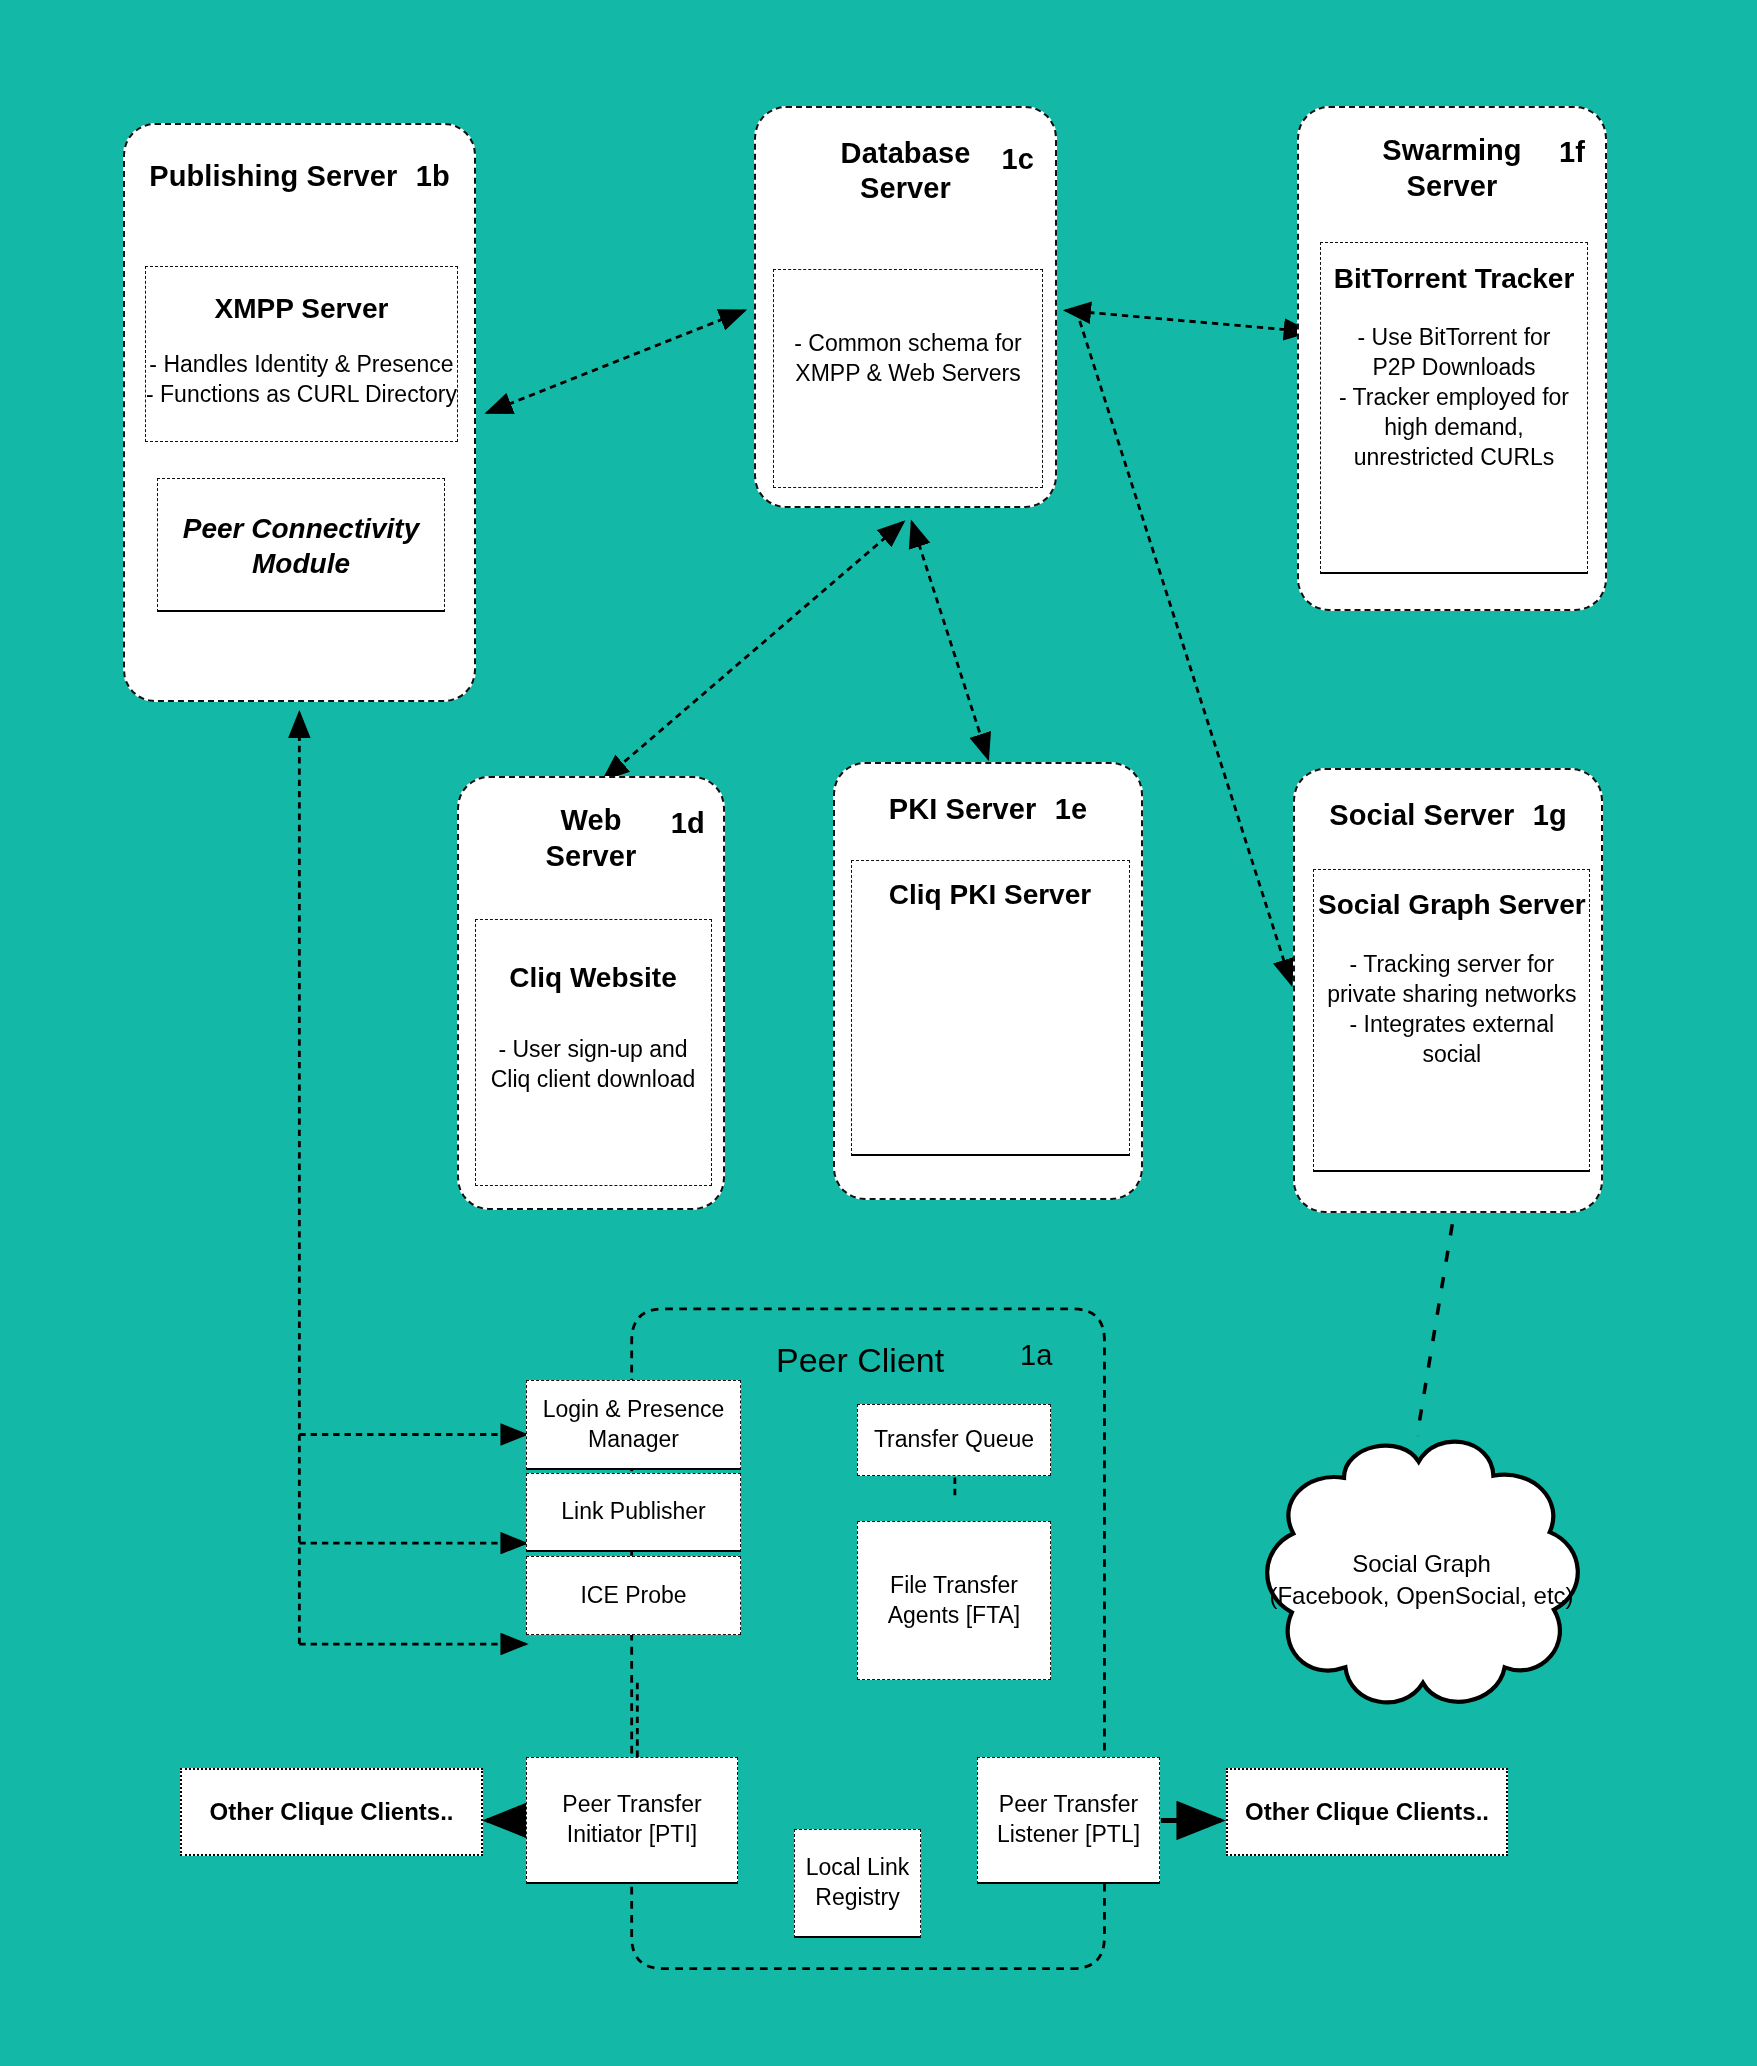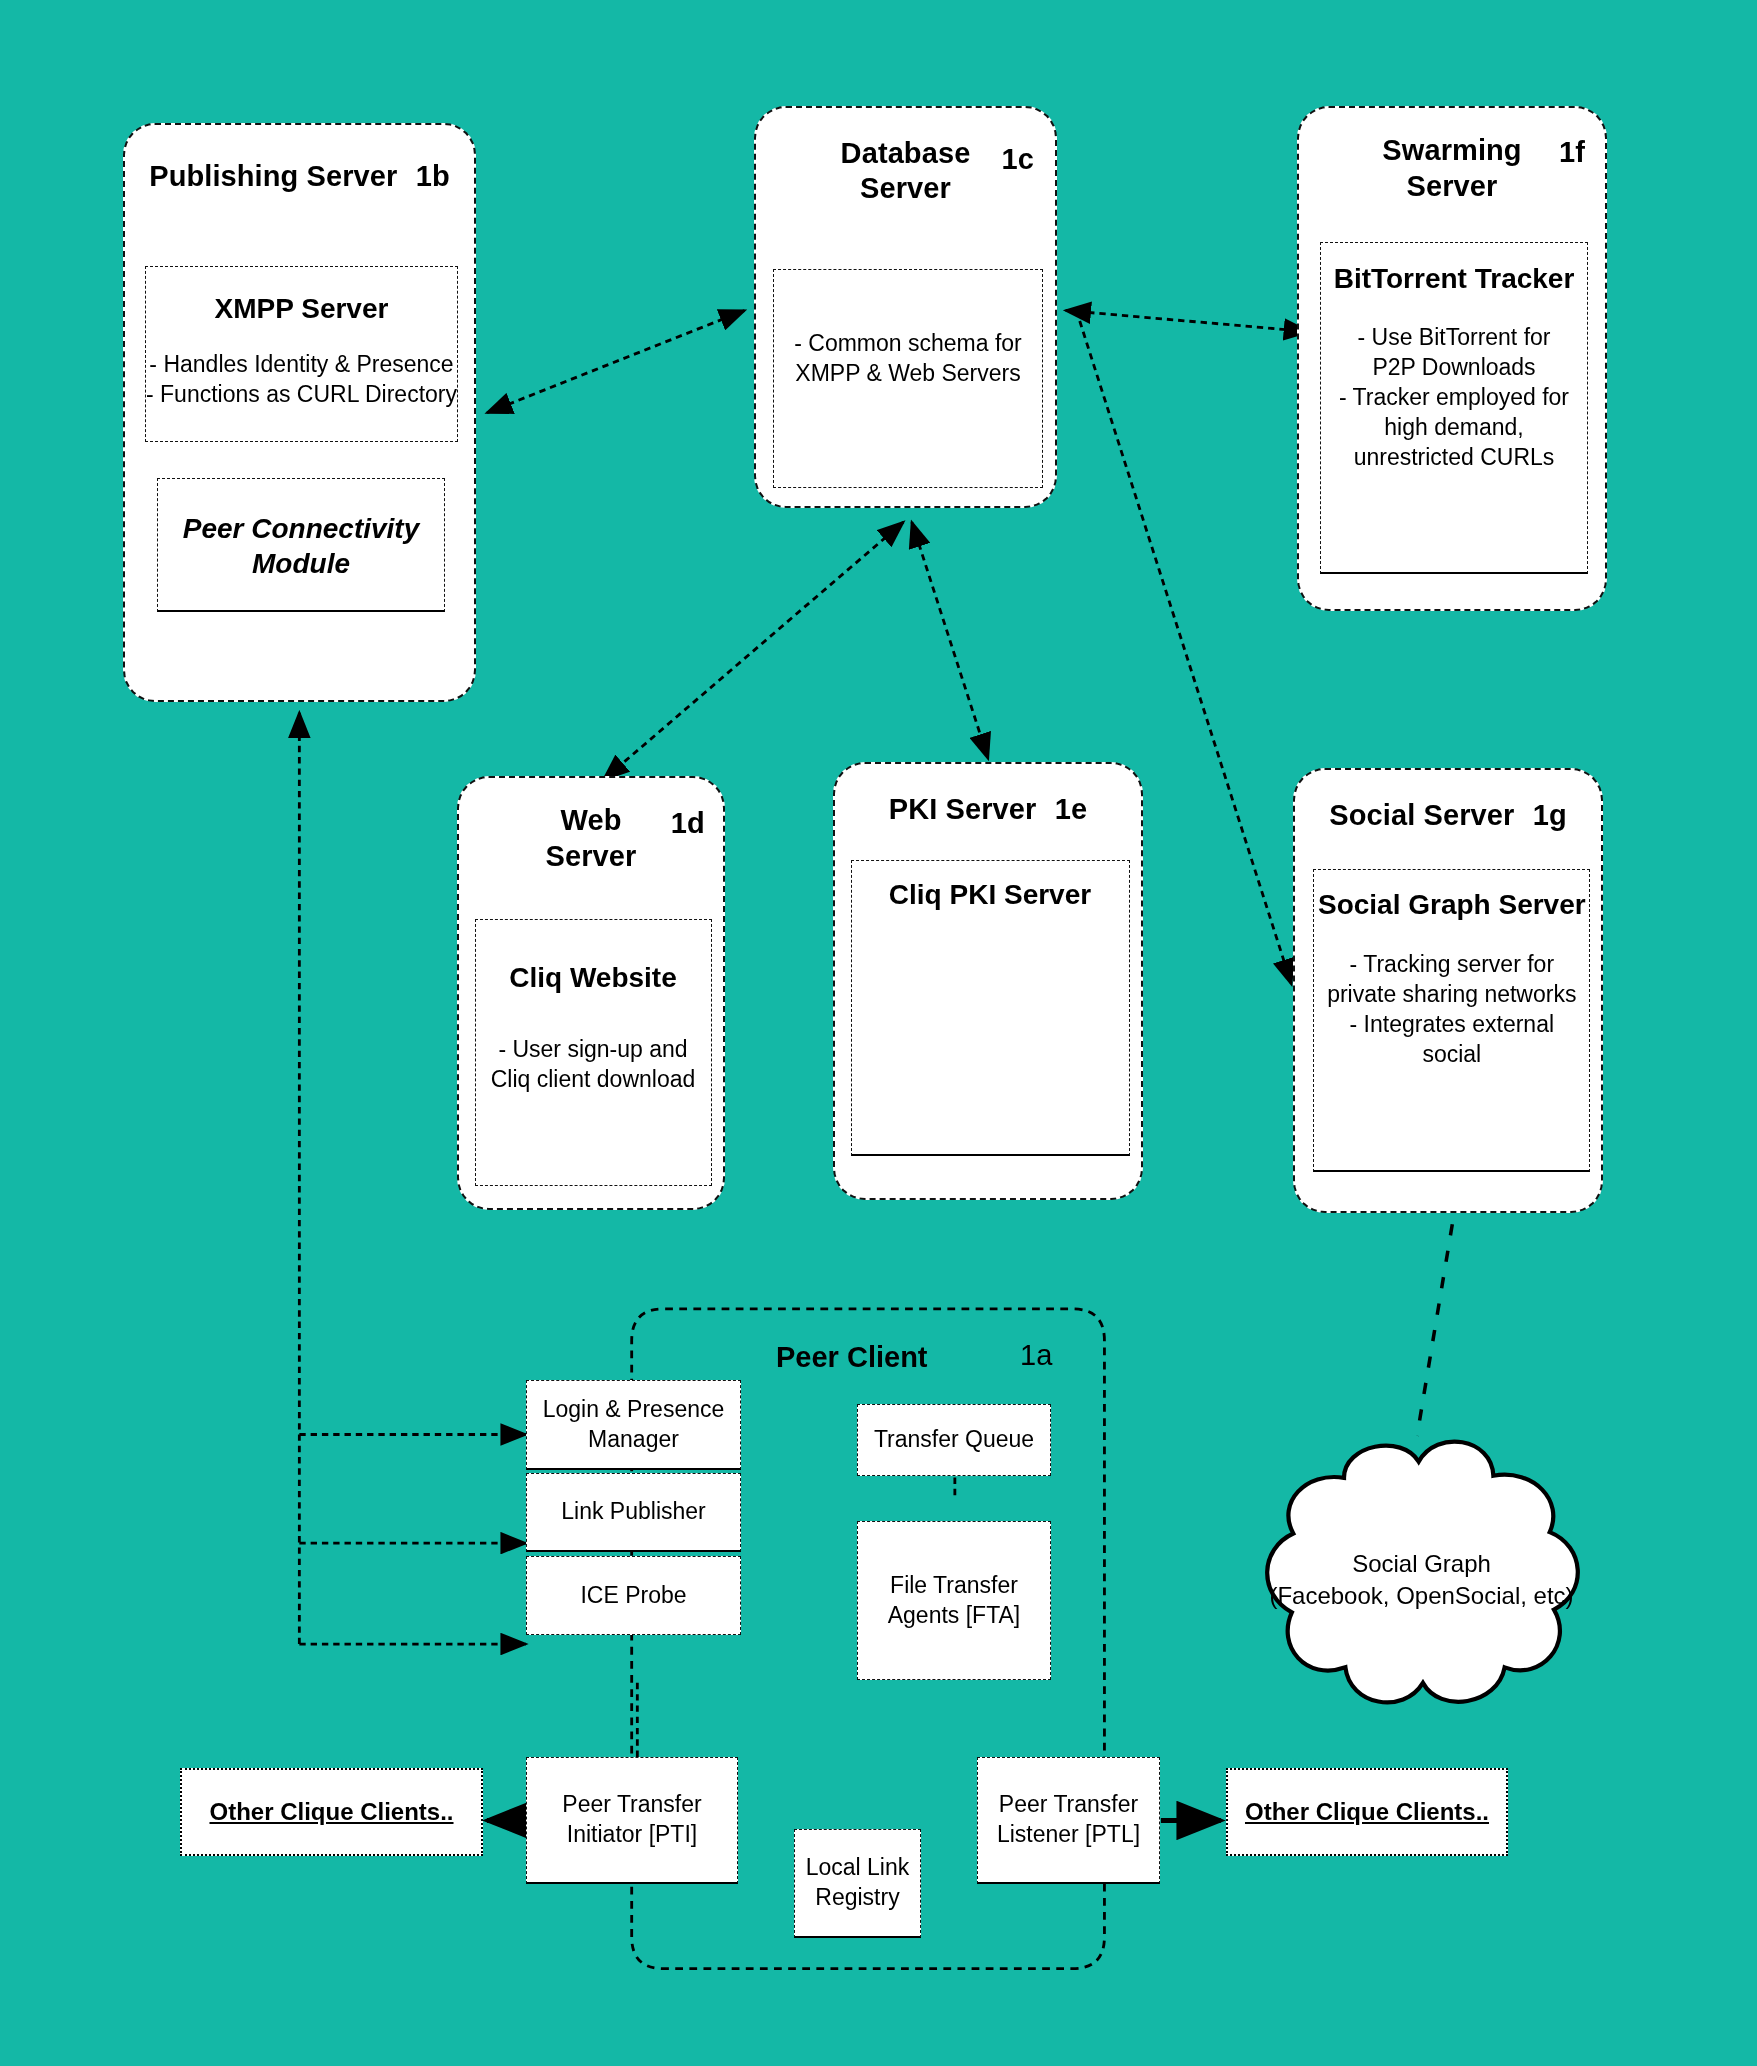--- a/index.html
+++ b/index.html
@@ -52,26 +52,26 @@
   }
   .pbox.noheavy{border-bottom:1.4px dashed #111;}
 
   
   .dotbox{
     position:absolute;box-sizing:border-box;
     border:2.8px dotted #000;
     background:#fff;
     display:flex;align-items:center;justify-content:center;
     text-align:center;
-    font-size:24px;font-weight:bold;text-decoration:underline;
+    font-size:24px;font-weight:bold;
   }
 
   .peer-client-title{
     position:absolute;
-    font-size:29px;font-weight:bold;
+    font-size:34px;font-weight:normal;
   }
   .peer-client-ref{
     position:absolute;
     font-size:29px;font-weight:normal;
   }
 
   .cloud-label{
     position:absolute;
     text-align:center;
     font-size:24px;line-height:1.34;

